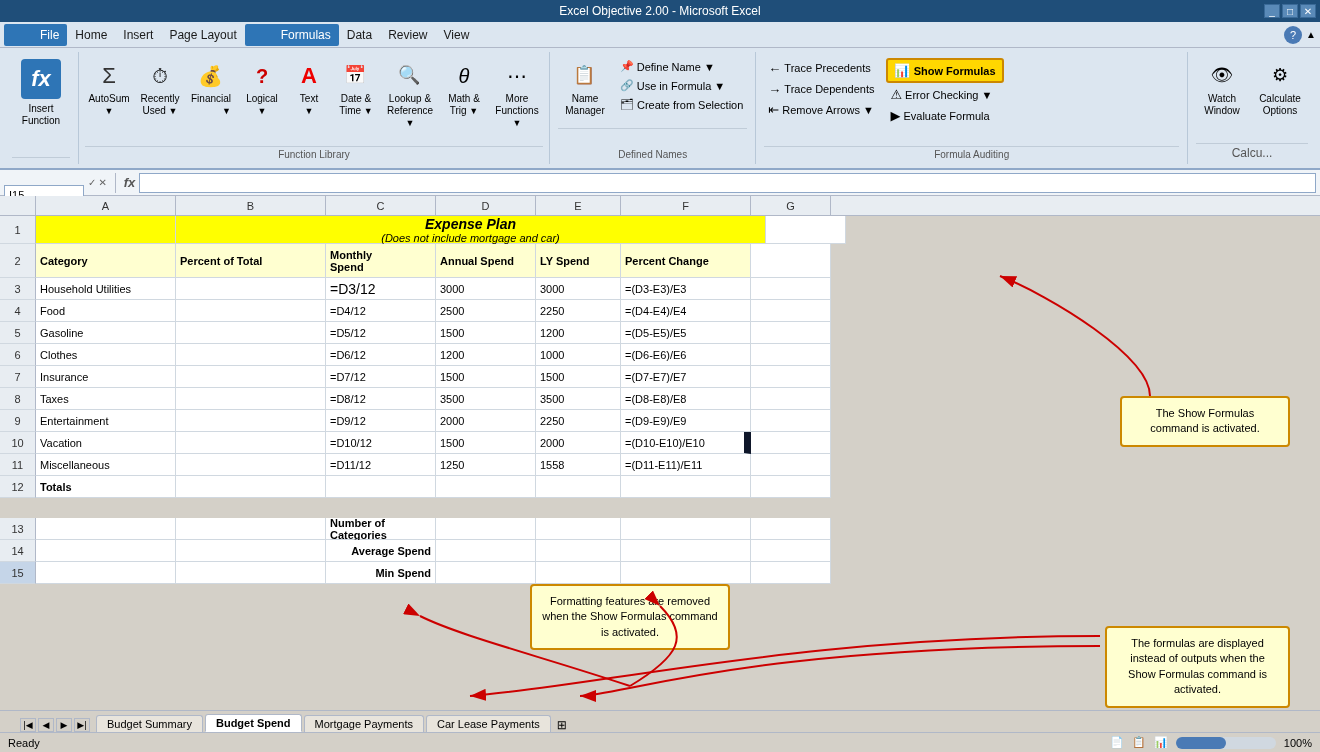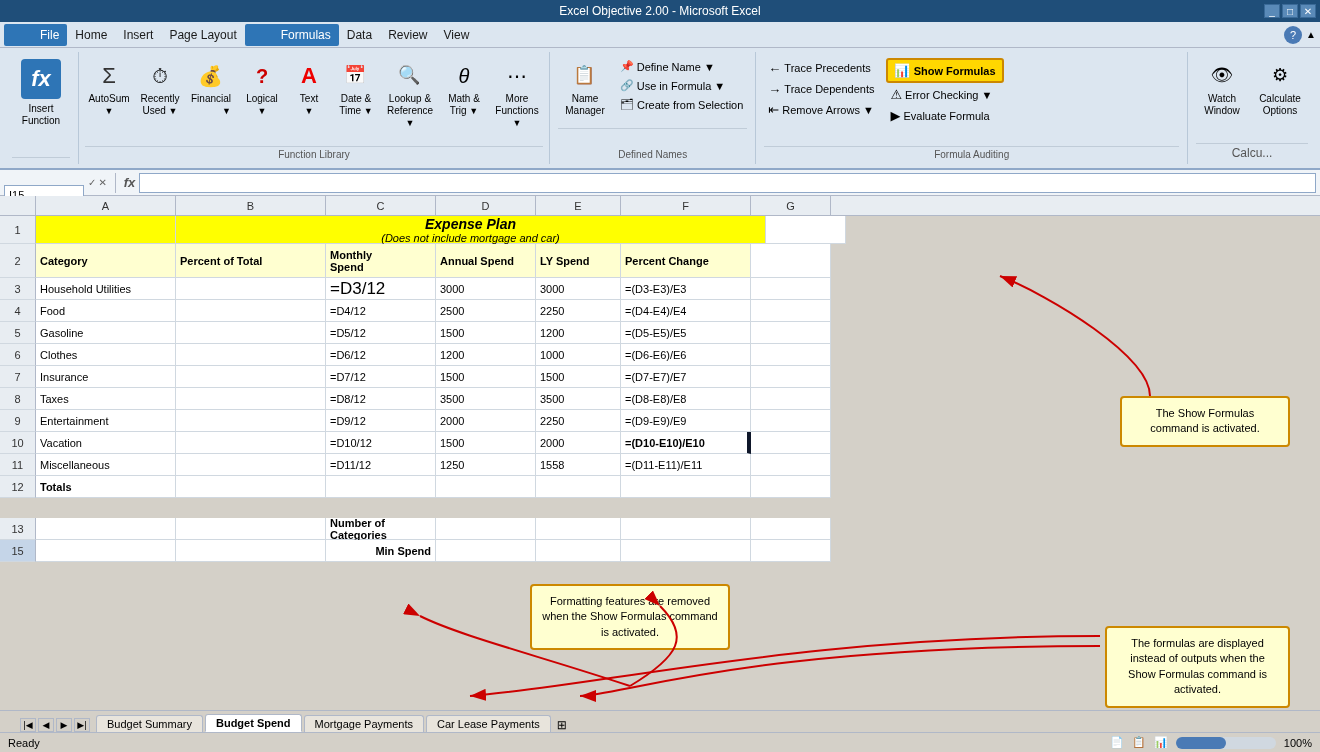--- a/index.html
+++ b/index.html
@@ -259,21 +259,21 @@
         <div style="width:85px; border-right:1px solid #d0d8e0; border-bottom:1px solid #d0d8e0; background:#ffffd0; font-weight:bold; font-size:11px; padding:2px 4px; display:flex; align-items:center;">LY Spend</div>
         <div style="width:130px; border-right:1px solid #d0d8e0; border-bottom:1px solid #d0d8e0; background:#ffffd0; font-weight:bold; font-size:11px; padding:2px 4px; display:flex; align-items:center;">Percent Change</div>
         <div style="width:80px; border-right:1px solid #d0d8e0; border-bottom:1px solid #d0d8e0; background:white;"></div>
       </div>
 
       <div id="data-rows">
           <div class="grid-row" style="height: 22px;">
     <div class="row-header">3</div>
     <div style="width:140px;border-right:1px solid #d0d8e0;border-bottom:1px solid #d0d8e0;background:white;font-size:11px;padding:0 4px;display:flex;align-items:center;">Household Utilities</div>
     <div style="width:150px;border-right:1px solid #d0d8e0;border-bottom:1px solid #d0d8e0;background:white;"></div>
-    <div style="width:110px;border-right:1px solid #d0d8e0;border-bottom:1px solid #d0d8e0;background:white;font-size:17px;padding:0 4px;display:flex;align-items:center;">=D3/12</div>
+    <div style="width:110px;border-right:1px solid #d0d8e0;border-bottom:1px solid #d0d8e0;background:white;font-size:14px;padding:0 4px;display:flex;align-items:center;">=D3/12</div>
     <div style="width:100px;border-right:1px solid #d0d8e0;border-bottom:1px solid #d0d8e0;background:white;font-size:11px;padding:0 4px;display:flex;align-items:center;">3000</div>
     <div style="width:85px;border-right:1px solid #d0d8e0;border-bottom:1px solid #d0d8e0;background:white;font-size:11px;padding:0 4px;display:flex;align-items:center;">3000</div>
     <div style="width:130px;border-right:1px solid #d0d8e0;border-bottom:1px solid #d0d8e0;background:white;font-size:11px;padding:0 4px;display:flex;align-items:center;">=(D3-E3)/E3</div>
     <div style="width:80px;border-right:1px solid #d0d8e0;border-bottom:1px solid #d0d8e0;background:white;"></div>
   </div>
           <div class="grid-row" style="height: 22px;">
     <div class="row-header">4</div>
     <div style="width:140px;border-right:1px solid #d0d8e0;border-bottom:1px solid #d0d8e0;background:white;font-size:11px;padding:0 4px;display:flex;align-items:center;">Food</div>
     <div style="width:150px;border-right:1px solid #d0d8e0;border-bottom:1px solid #d0d8e0;background:white;"></div>
     <div style="width:110px;border-right:1px solid #d0d8e0;border-bottom:1px solid #d0d8e0;background:white;font-size:11px;padding:0 4px;display:flex;align-items:center;">=D4/12</div>
@@ -332,21 +332,21 @@
     <div style="width:130px;border-right:1px solid #d0d8e0;border-bottom:1px solid #d0d8e0;background:white;font-size:11px;padding:0 4px;display:flex;align-items:center;">=(D9-E9)/E9</div>
     <div style="width:80px;border-right:1px solid #d0d8e0;border-bottom:1px solid #d0d8e0;background:white;"></div>
   </div>
           <div class="grid-row" style="height: 22px;">
     <div class="row-header">10</div>
     <div style="width:140px;border-right:1px solid #d0d8e0;border-bottom:1px solid #d0d8e0;background:white;font-size:11px;padding:0 4px;display:flex;align-items:center;">Vacation</div>
     <div style="width:150px;border-right:1px solid #d0d8e0;border-bottom:1px solid #d0d8e0;background:white;"></div>
     <div style="width:110px;border-right:1px solid #d0d8e0;border-bottom:1px solid #d0d8e0;background:white;font-size:11px;padding:0 4px;display:flex;align-items:center;">=D10/12</div>
     <div style="width:100px;border-right:1px solid #d0d8e0;border-bottom:1px solid #d0d8e0;background:white;font-size:11px;padding:0 4px;display:flex;align-items:center;">1500</div>
     <div style="width:85px;border-right:1px solid #d0d8e0;border-bottom:1px solid #d0d8e0;background:white;font-size:11px;padding:0 4px;display:flex;align-items:center;">2000</div>
-    <div style="width:130px;border-right:4px solid #0f172a;border-bottom:1px solid #d0d8e0;background:white;font-size:11px;padding:0 4px;display:flex;align-items:center;font-weight:bold;">=(D10-E10)/E10</div>
+    <div style="width:130px;border-right:7px solid #0f172a;border-bottom:1px solid #d0d8e0;background:white;font-size:11px;padding:0 4px;display:flex;align-items:center;">=(D10-E10)/E10</div>
     <div style="width:80px;border-right:1px solid #d0d8e0;border-bottom:1px solid #d0d8e0;background:white;"></div>
   </div>
           <div class="grid-row" style="height: 22px;">
     <div class="row-header">11</div>
     <div style="width:140px;border-right:1px solid #d0d8e0;border-bottom:1px solid #d0d8e0;background:white;font-size:11px;padding:0 4px;display:flex;align-items:center;">Miscellaneous</div>
     <div style="width:150px;border-right:1px solid #d0d8e0;border-bottom:1px solid #d0d8e0;background:white;"></div>
     <div style="width:110px;border-right:1px solid #d0d8e0;border-bottom:1px solid #d0d8e0;background:white;font-size:11px;padding:0 4px;display:flex;align-items:center;">=D11/12</div>
     <div style="width:100px;border-right:1px solid #d0d8e0;border-bottom:1px solid #d0d8e0;background:white;font-size:11px;padding:0 4px;display:flex;align-items:center;">1250</div>
     <div style="width:85px;border-right:1px solid #d0d8e0;border-bottom:1px solid #d0d8e0;background:white;font-size:11px;padding:0 4px;display:flex;align-items:center;">1558</div>
     <div style="width:130px;border-right:1px solid #d0d8e0;border-bottom:1px solid #d0d8e0;background:white;font-size:11px;padding:0 4px;display:flex;align-items:center;">=(D11-E11)/E11</div>
@@ -369,20 +369,30 @@
         <div class="row-header">13</div>
         <div style="width:140px; border-right:1px solid #d0d8e0; border-bottom:1px solid #d0d8e0; background:white;"></div>
         <div style="width:150px; border-right:1px solid #d0d8e0; border-bottom:1px solid #d0d8e0; background:white;"></div>
         <div style="width:110px; border-right:1px solid #d0d8e0; border-bottom:1px solid #d0d8e0; background:white; font-weight:bold; font-size:11px; padding:0 4px; display:flex; align-items:center; justify-content:flex-end;">Number of Categories</div>
         <div style="width:100px; border-right:1px solid #d0d8e0; border-bottom:1px solid #d0d8e0; background:white;"></div>
         <div style="width:85px; border-right:1px solid #d0d8e0; border-bottom:1px solid #d0d8e0; background:white;"></div>
         <div style="width:130px; border-right:1px solid #d0d8e0; border-bottom:1px solid #d0d8e0; background:white;"></div>
         <div style="width:80px; border-right:1px solid #d0d8e0; border-bottom:1px solid #d0d8e0; background:white;"></div>
       </div>
 
+      <div class="grid-row" style="height:22px;">
+        <div class="row-header">14</div>
+        <div style="width:140px; border-right:1px solid #d0d8e0; border-bottom:1px solid #d0d8e0; background:white;"></div>
+        <div style="width:150px; border-right:1px solid #d0d8e0; border-bottom:1px solid #d0d8e0; background:white;"></div>
+        <div style="width:110px; border-right:1px solid #d0d8e0; border-bottom:1px solid #d0d8e0; background:white; font-weight:bold; font-size:11px; padding:0 4px; display:flex; align-items:center; justify-content:flex-end;">Average Spend</div>
+        <div style="width:100px; border-right:1px solid #d0d8e0; border-bottom:1px solid #d0d8e0; background:white;"></div>
+        <div style="width:85px; border-right:1px solid #d0d8e0; border-bottom:1px solid #d0d8e0; background:white;"></div>
+        <div style="width:130px; border-right:1px solid #d0d8e0; border-bottom:1px solid #d0d8e0; background:white;"></div>
+        <div style="width:80px; border-right:1px solid #d0d8e0; border-bottom:1px solid #d0d8e0; background:white;"></div>
+      </div>
 
       <div class="grid-row" style="height:22px;">
         <div class="row-header" style="background:#c5d5e8;">15</div>
         <div style="width:140px; border-right:1px solid #d0d8e0; border-bottom:1px solid #d0d8e0; background:white;"></div>
         <div style="width:150px; border-right:1px solid #d0d8e0; border-bottom:1px solid #d0d8e0; background:white;"></div>
         <div style="width:110px; border-right:1px solid #d0d8e0; border-bottom:1px solid #d0d8e0; background:white; font-weight:bold; font-size:11px; padding:0 4px; display:flex; align-items:center; justify-content:flex-end;">Min Spend</div>
         <div style="width:100px; border-right:1px solid #d0d8e0; border-bottom:1px solid #d0d8e0; background:white;"></div>
         <div style="width:85px; border-right:1px solid #d0d8e0; border-bottom:1px solid #d0d8e0; background:white;"></div>
         <div style="width:130px; border-right:1px solid #d0d8e0; border-bottom:1px solid #d0d8e0; background:white;"></div>
         <div style="width:80px; border-right:1px solid #d0d8e0; border-bottom:1px solid #d0d8e0; background:white;"></div>

